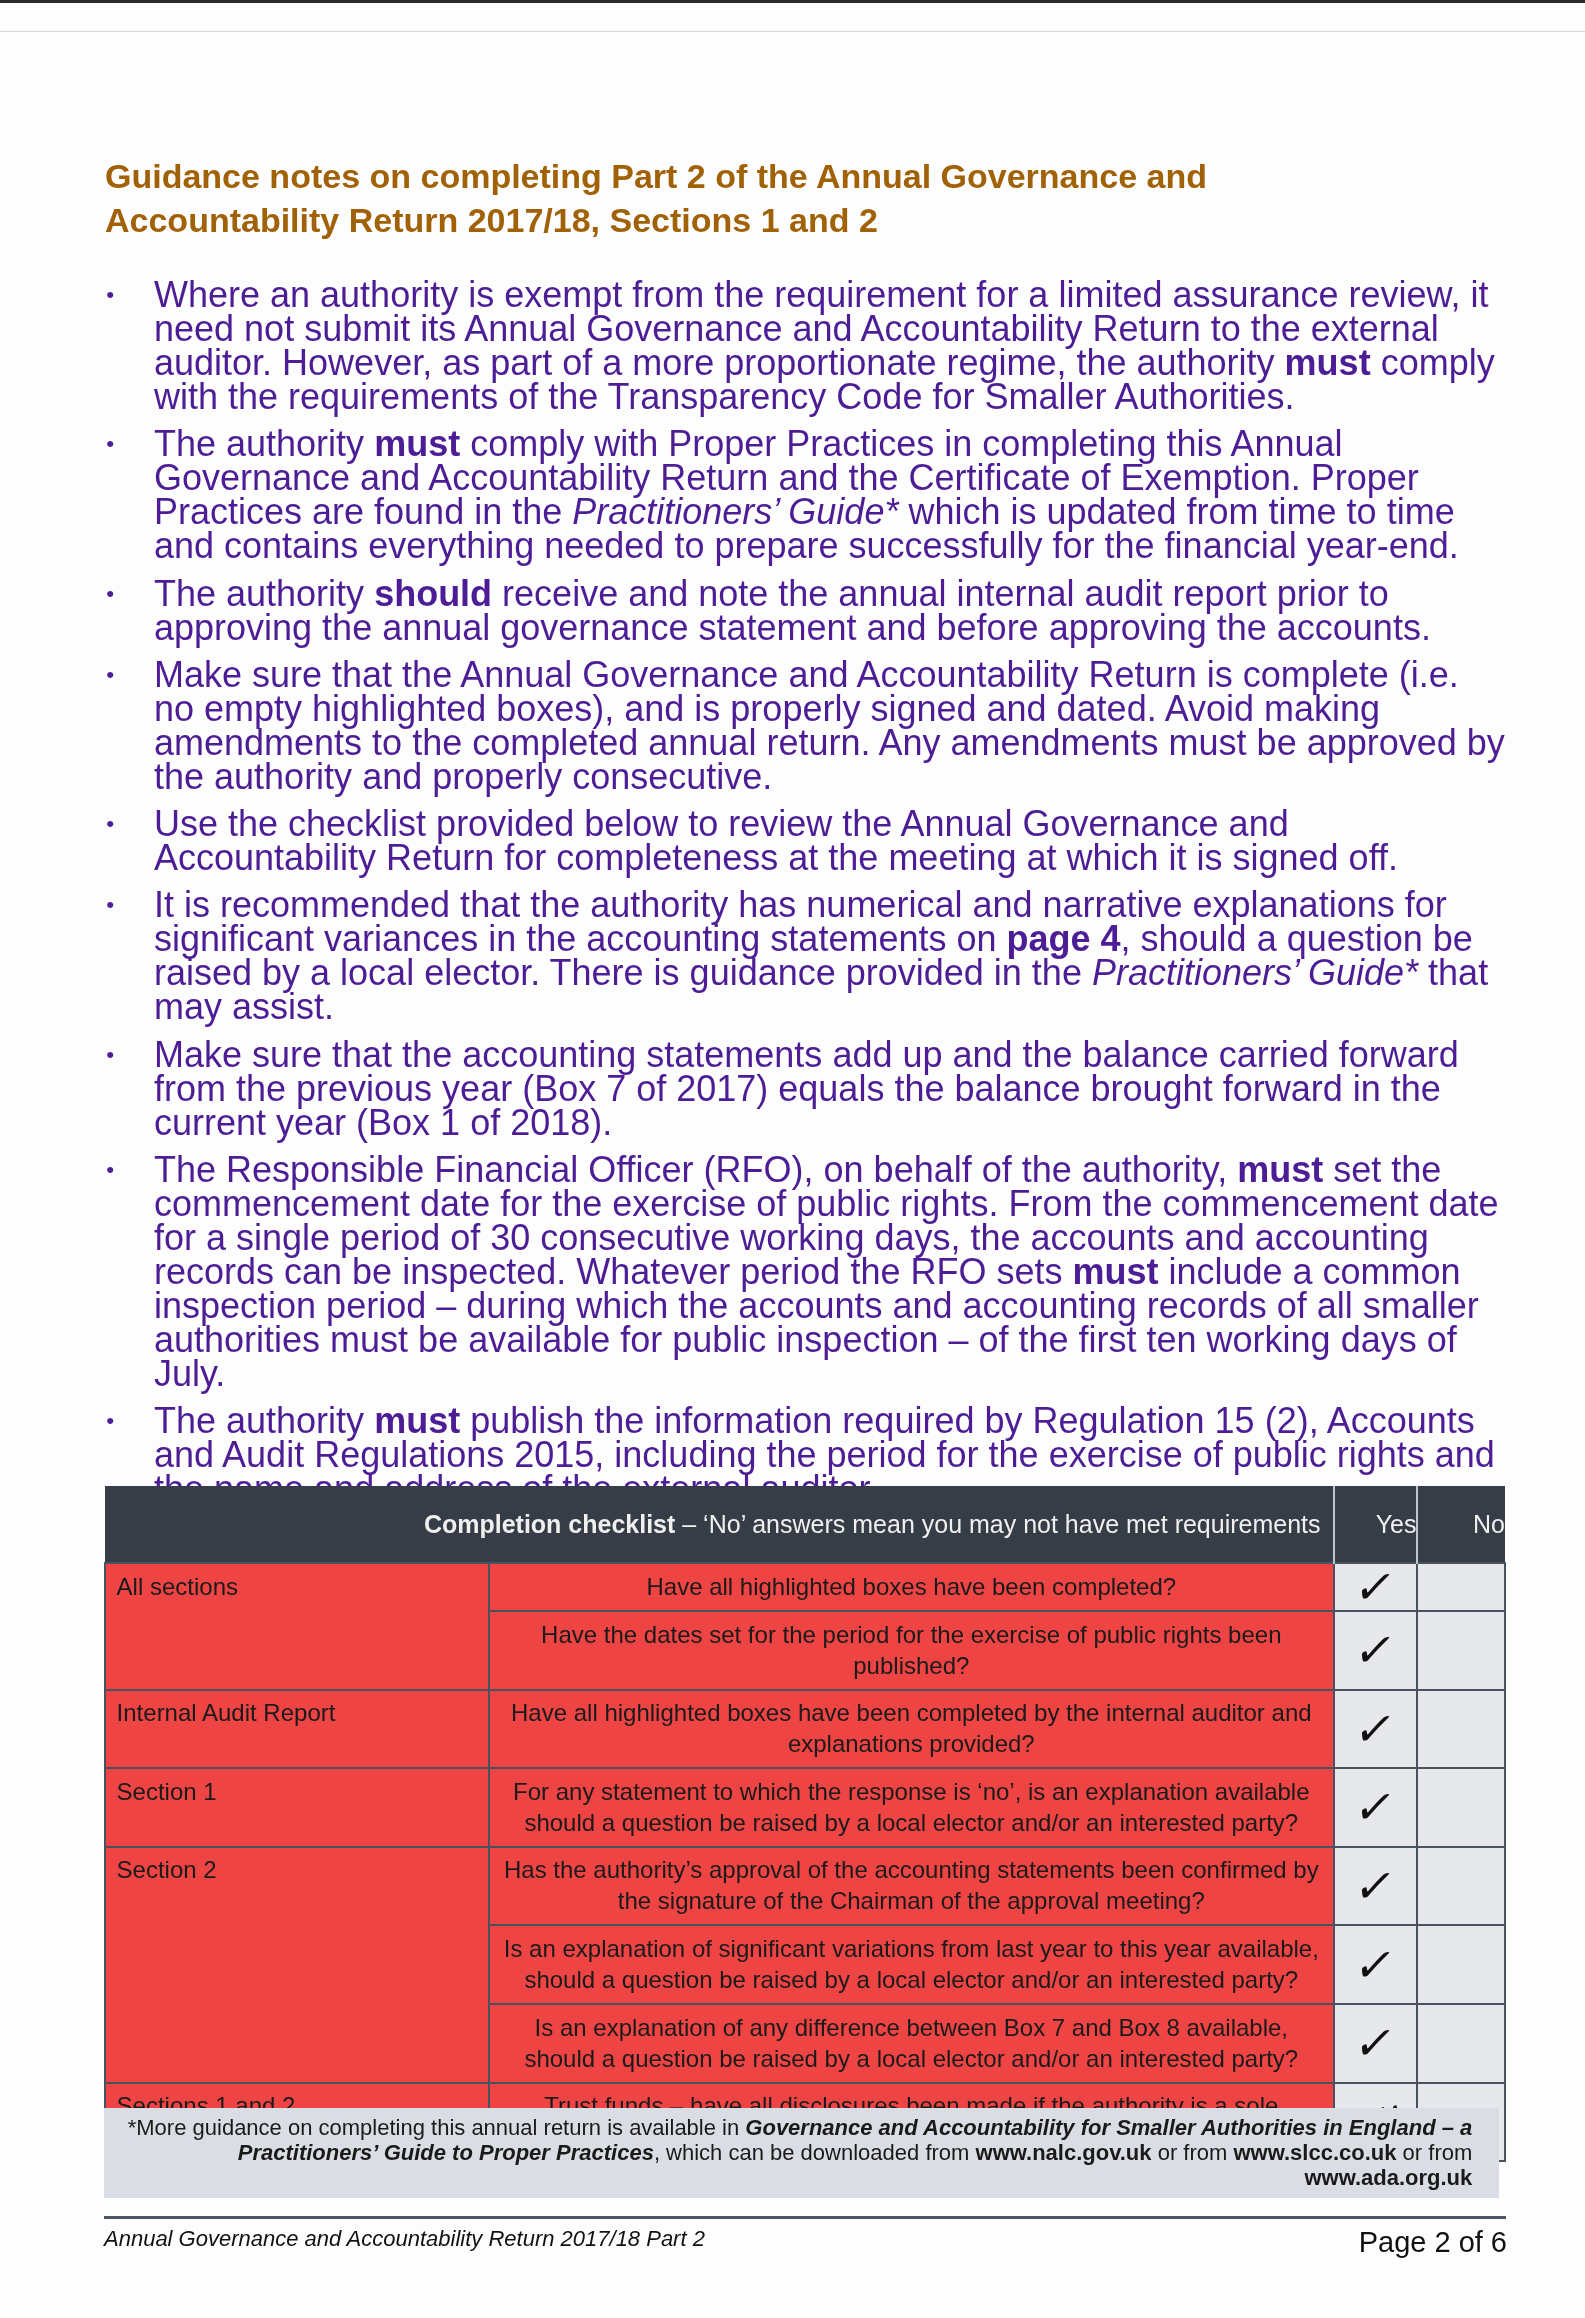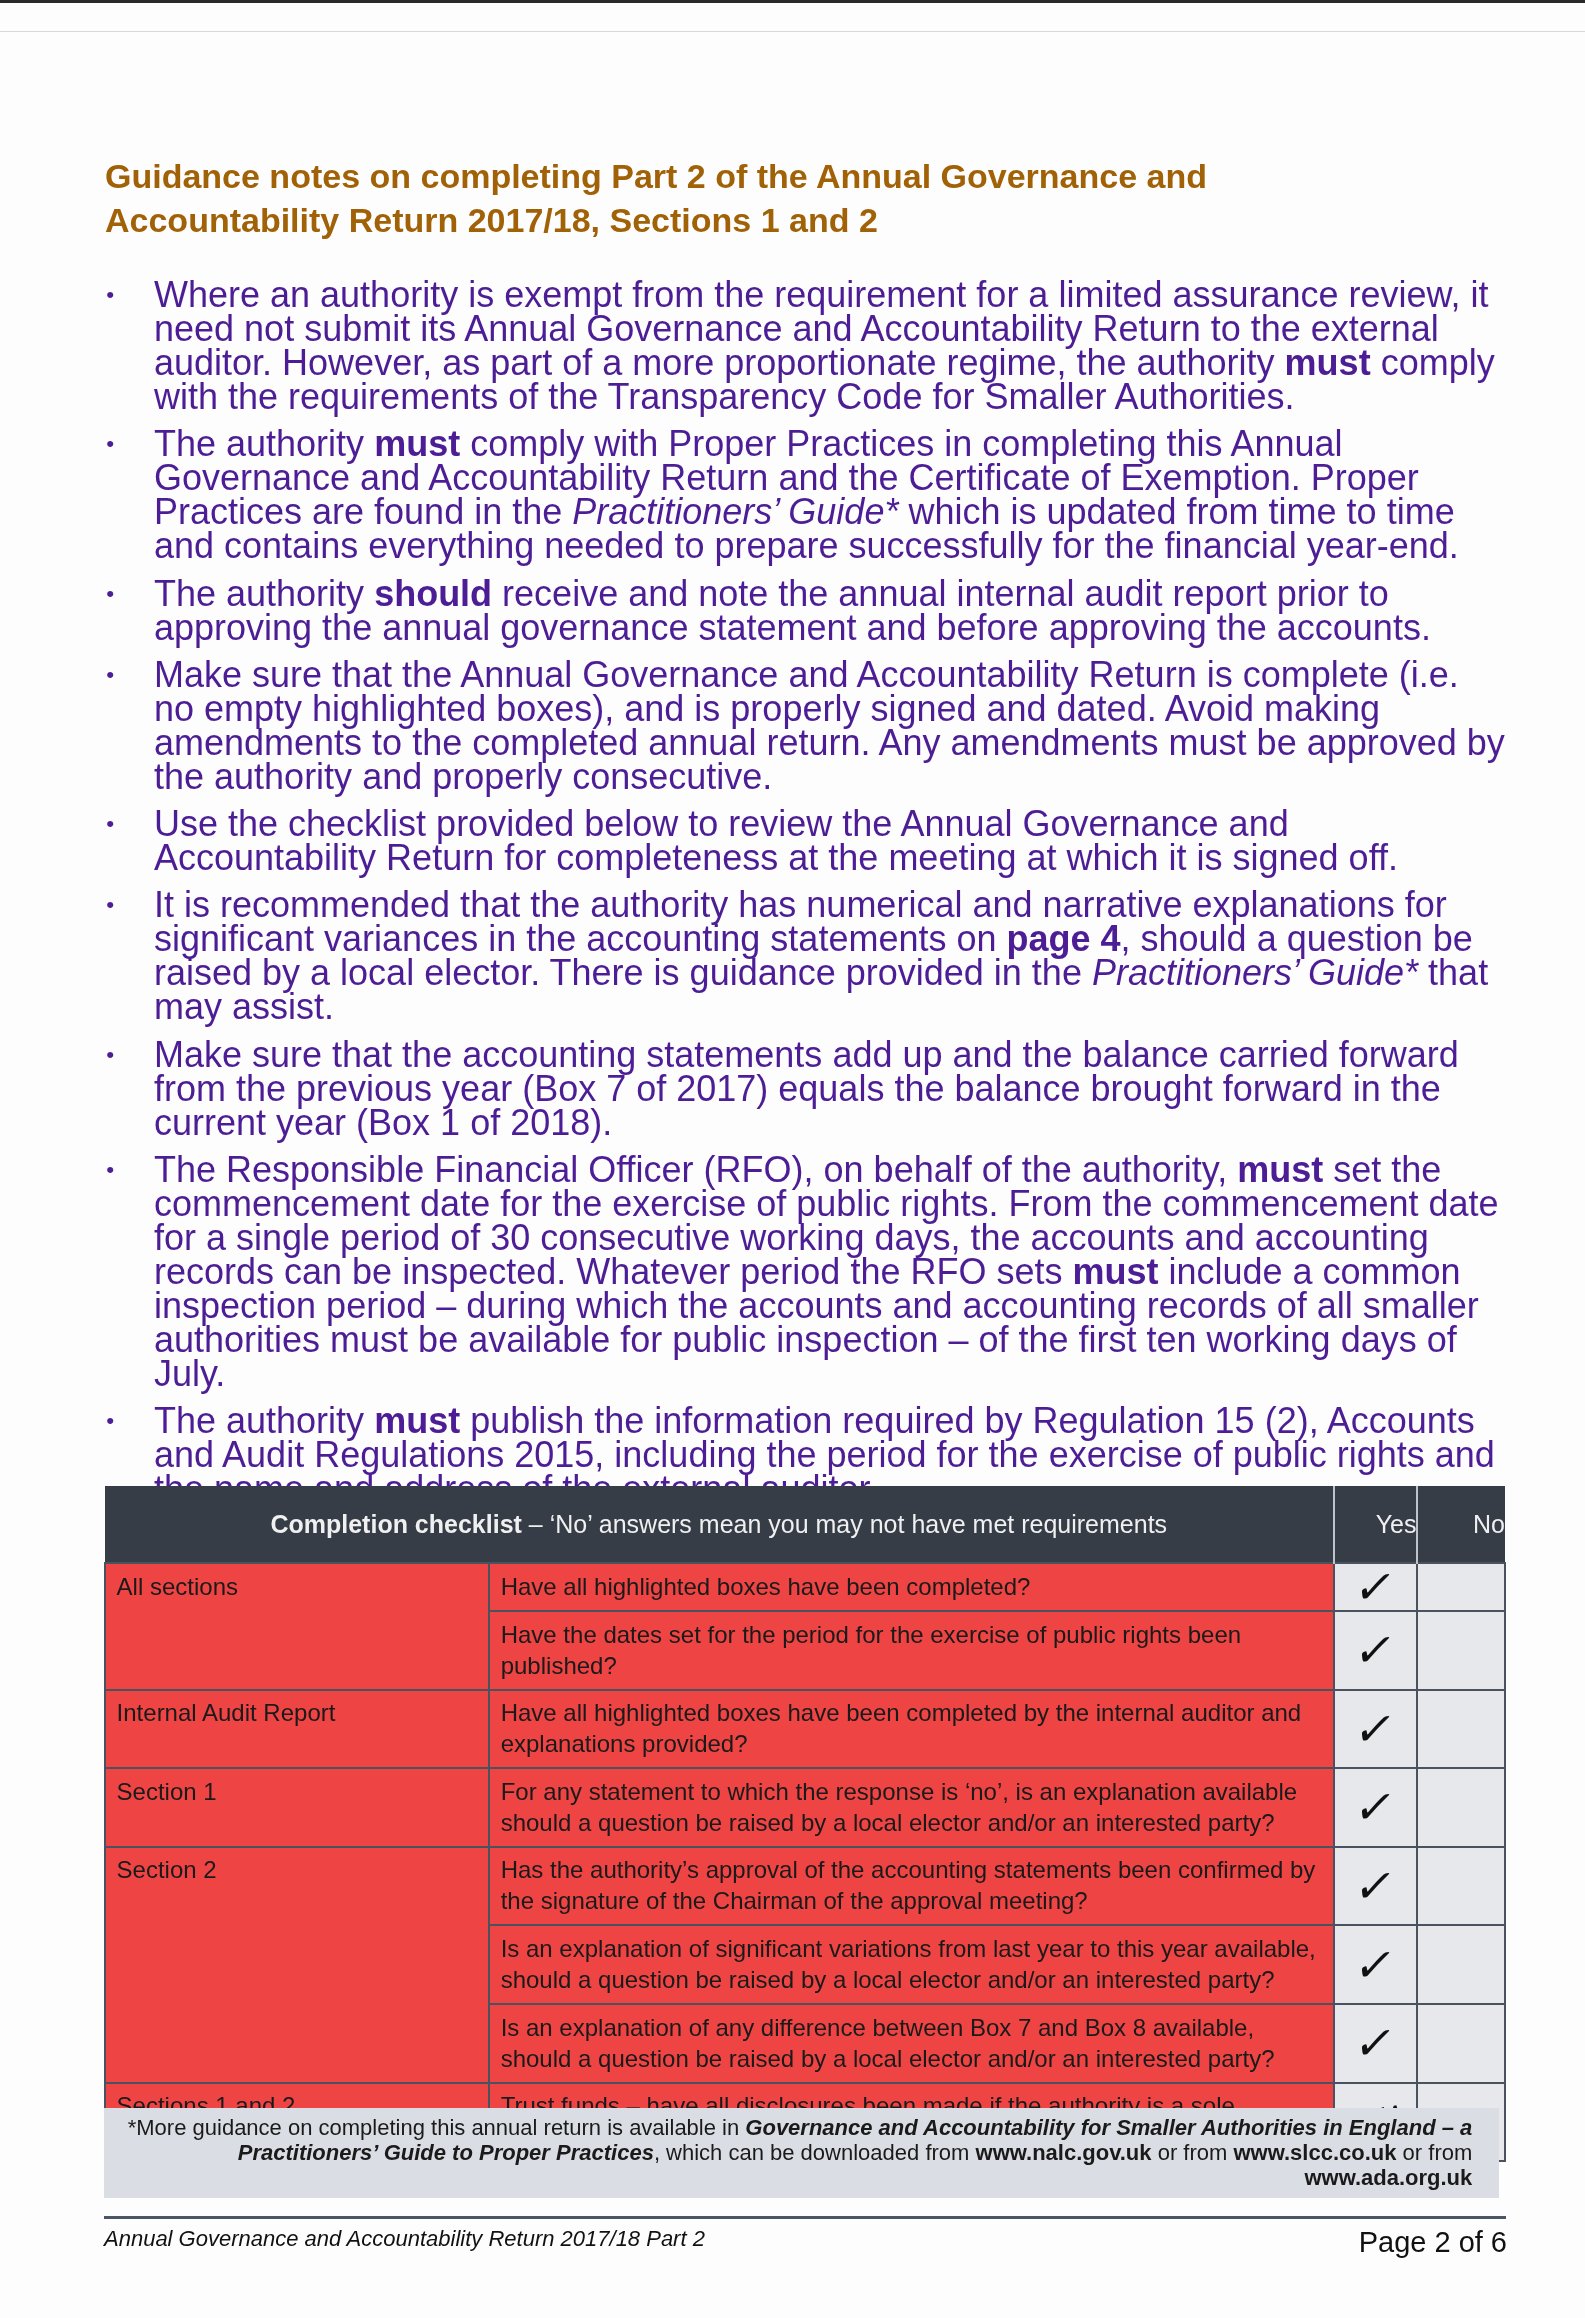--- a/index.html
+++ b/index.html
@@ -20,31 +20,31 @@
   }
   .bullets li::before {
     content: "•"; position: absolute; left: 1.3px; top: 0; font-size: 22.6px;
   }
 
   table.checklist {
     position: absolute; left: 104px; top: 1486px; width: 1402px;
     border-collapse: collapse; font-size: 24px; line-height: 31px;
   }
   table.checklist th {
-    background: #363d47; color: #f0f0f0; font-weight: normal; text-align: center;
+    background: #363d47; color: #f0f0f0; font-weight: normal; text-align: right;
     height: 76px; padding: 0 12px; font-size: 25px; border-right: 2px solid #bfc4cb;
   }
   table.checklist th.hd-main b { font-weight: bold; }
   table.checklist th.yes, table.checklist th.no { text-align: right; padding: 0; }
   table.checklist th:last-child { border-right: none; }
   table.checklist td {
     border: 2px solid #4a5260; vertical-align: top; padding: 6.6px 10.6px 8px 10.6px; background: #ef4444;
   }
   td.sec { width: 398px; }
-  td.q { width: 916px; }
+  td.q { width: 916px; text-align: center; }
   td.yes, td.no { background: #e6e8ec !important; width: 85px; padding: 0 !important; vertical-align: middle !important; text-align: center; }
   td.no { width: 93px; }
   .tick { font-size: 46px; line-height: 46px; color: #111; font-family: "DejaVu Sans", sans-serif; display: inline-block; transform: skewX(-12deg); }
   .na { font-size: 31px; font-style: italic; color: #111; font-family: "DejaVu Serif", serif; display: inline-block; transform: rotate(-8deg); }
 
   .footnote {
     position: absolute; left: 104px; top: 2108px; width: 1355px; height: 77px;
     background: #dadde3; padding: 6.6px 26.6px 6.6px 13.3px; font-size: 22px; line-height: 25px; text-align: right;
   }
   .footnote b { font-weight: bold; }

